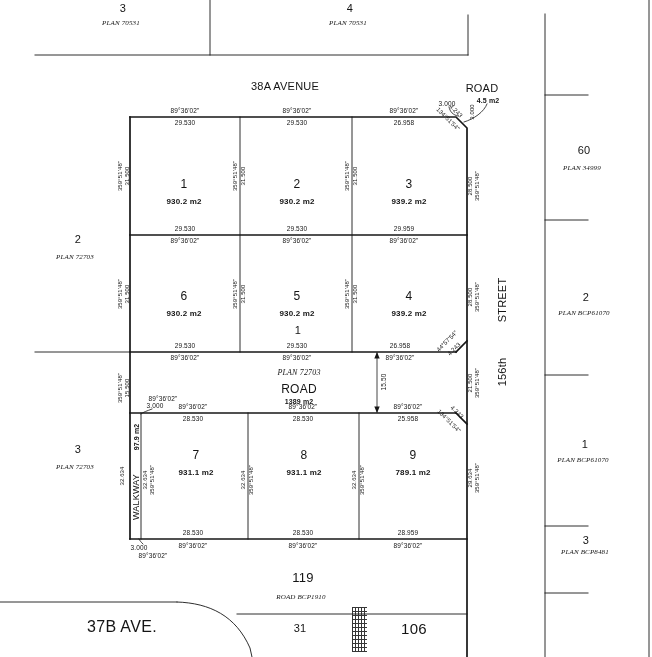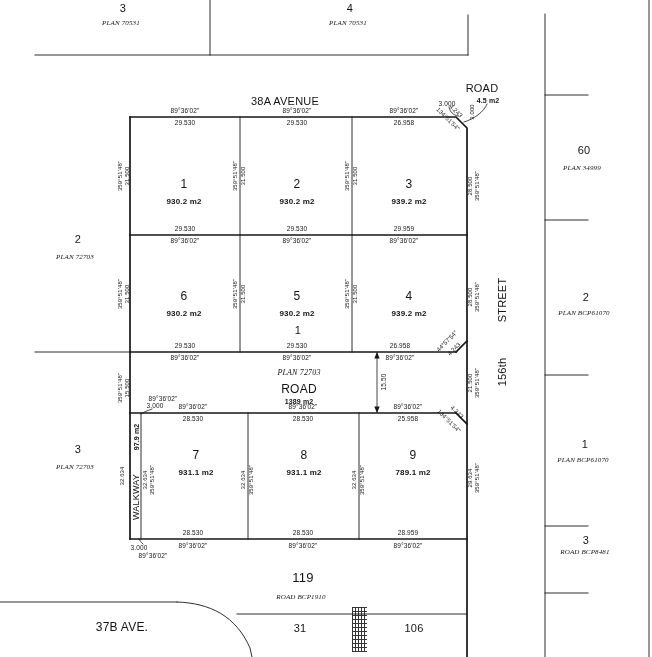--- a/index.html
+++ b/index.html
@@ -69,21 +69,21 @@
     </g>
   </svg>
 
   <div class="stamp"></div>
 
   <div id="label-layer" style="position:absolute;left:0;top:0;width:652px;height:657px;">
       <span class="lbl" style="left: 123px; top: 8px; font-size: 11px; transform: translate(-50%, -50%);">3</span>
       <span class="lbl i" style="left: 121px; top: 23px; font-size: 7px; transform: translate(-50%, -50%);">PLAN 70531</span>
       <span class="lbl" style="left: 350px; top: 8px; font-size: 11px; transform: translate(-50%, -50%);">4</span>
       <span class="lbl i" style="left: 348px; top: 23px; font-size: 7px; transform: translate(-50%, -50%);">PLAN 70531</span>
-      <span class="lbl" style="left: 285px; top: 101px; font-size: 11px; transform: translate(-50%, -50%);">38A  AVENUE</span>
+      <span class="lbl" style="left: 285px; top: 86px; font-size: 11px; transform: translate(-50%, -50%);">38A  AVENUE</span>
       <span class="lbl" style="left: 482px; top: 88px; font-size: 11px; transform: translate(-50%, -50%);">ROAD</span>
       <span class="lbl b" style="left: 488px; top: 100px; font-size: 7px; transform: translate(-50%, -50%);">4.5  m2</span>
       <span class="lbl" style="left: 447px; top: 104px; font-size: 6.5px; transform: translate(-50%, -50%);">3.000</span>
       <span class="lbl" style="left: 472px; top: 112px; font-size: 6px; transform: translate(-50%, -50%) rotate(-90deg);">3.000</span>
       <span class="lbl" style="left: 456px; top: 111px; font-size: 6px; transform: translate(-50%, -50%) rotate(45deg);">4.243</span>
       <span class="lbl" style="left: 448px; top: 119px; font-size: 6px; transform: translate(-50%, -50%) rotate(45deg);">134°51'54"</span>
       <span class="lbl" style="left: 185px; top: 111px; font-size: 6.5px; transform: translate(-50%, -50%);">89°36'02"</span>
       <span class="lbl" style="left: 185px; top: 123px; font-size: 6.5px; transform: translate(-50%, -50%);">29.530</span>
       <span class="lbl" style="left: 297px; top: 111px; font-size: 6.5px; transform: translate(-50%, -50%);">89°36'02"</span>
       <span class="lbl" style="left: 297px; top: 123px; font-size: 6.5px; transform: translate(-50%, -50%);">29.530</span>
@@ -170,31 +170,31 @@
       <span class="lbl" style="left: 193px; top: 533px; font-size: 6.5px; transform: translate(-50%, -50%);">28.530</span>
       <span class="lbl" style="left: 193px; top: 546px; font-size: 6.5px; transform: translate(-50%, -50%);">89°36'02"</span>
       <span class="lbl" style="left: 303px; top: 533px; font-size: 6.5px; transform: translate(-50%, -50%);">28.530</span>
       <span class="lbl" style="left: 303px; top: 546px; font-size: 6.5px; transform: translate(-50%, -50%);">89°36'02"</span>
       <span class="lbl" style="left: 408px; top: 533px; font-size: 6.5px; transform: translate(-50%, -50%);">28.959</span>
       <span class="lbl" style="left: 408px; top: 546px; font-size: 6.5px; transform: translate(-50%, -50%);">89°36'02"</span>
       <span class="lbl" style="left: 139px; top: 548px; font-size: 6.5px; transform: translate(-50%, -50%);">3.000</span>
       <span class="lbl" style="left: 153px; top: 556px; font-size: 6.5px; transform: translate(-50%, -50%);">89°36'02"</span>
       <span class="lbl" style="left: 303px; top: 577px; font-size: 13px; transform: translate(-50%, -50%);">119</span>
       <span class="lbl i" style="left: 301px; top: 597px; font-size: 7px; transform: translate(-50%, -50%);">ROAD  BCP1910</span>
-      <span class="lbl" style="left: 122px; top: 627px; font-size: 12px; transform: translate(-50%, -50%);">37B  AVE.</span>
+      <span class="lbl" style="left: 122px; top: 627px; font-size: 16px; transform: translate(-50%, -50%);">37B  AVE.</span>
       <span class="lbl" style="left: 300px; top: 628px; font-size: 11px; transform: translate(-50%, -50%);">31</span>
-      <span class="lbl" style="left: 414px; top: 628px; font-size: 11px; transform: translate(-50%, -50%);">106</span>
+      <span class="lbl" style="left: 414px; top: 628px; font-size: 15px; transform: translate(-50%, -50%);">106</span>
       <span class="lbl" style="left: 78px; top: 239px; font-size: 11px; transform: translate(-50%, -50%);">2</span>
       <span class="lbl i" style="left: 75px; top: 257px; font-size: 7px; transform: translate(-50%, -50%);">PLAN 72703</span>
       <span class="lbl" style="left: 78px; top: 449px; font-size: 11px; transform: translate(-50%, -50%);">3</span>
       <span class="lbl i" style="left: 75px; top: 467px; font-size: 7px; transform: translate(-50%, -50%);">PLAN 72703</span>
       <span class="lbl" style="left: 584px; top: 150px; font-size: 11px; transform: translate(-50%, -50%);">60</span>
       <span class="lbl i" style="left: 582px; top: 168px; font-size: 7px; transform: translate(-50%, -50%);">PLAN 34999</span>
       <span class="lbl" style="left: 586px; top: 297px; font-size: 11px; transform: translate(-50%, -50%);">2</span>
       <span class="lbl i" style="left: 584px; top: 313px; font-size: 7px; transform: translate(-50%, -50%);">PLAN BCP61070</span>
       <span class="lbl" style="left: 585px; top: 444px; font-size: 11px; transform: translate(-50%, -50%);">1</span>
       <span class="lbl i" style="left: 583px; top: 460px; font-size: 7px; transform: translate(-50%, -50%);">PLAN BCP61070</span>
       <span class="lbl" style="left: 586px; top: 540px; font-size: 11px; transform: translate(-50%, -50%);">3</span>
-      <span class="lbl i" style="left: 585px; top: 552px; font-size: 7px; transform: translate(-50%, -50%);">ROAD BCP8481</span>
+      <span class="lbl i" style="left: 585px; top: 552px; font-size: 7px; transform: translate(-50%, -50%);">PLAN BCP8481</span>
       <span class="lbl" style="left: 502px; top: 300px; font-size: 11px; transform: translate(-50%, -50%) rotate(-90deg);">STREET</span>
       <span class="lbl" style="left: 502px; top: 372px; font-size: 11px; transform: translate(-50%, -50%) rotate(-90deg);">156th</span>
     </div>
 </div>
 
 </body></html>

